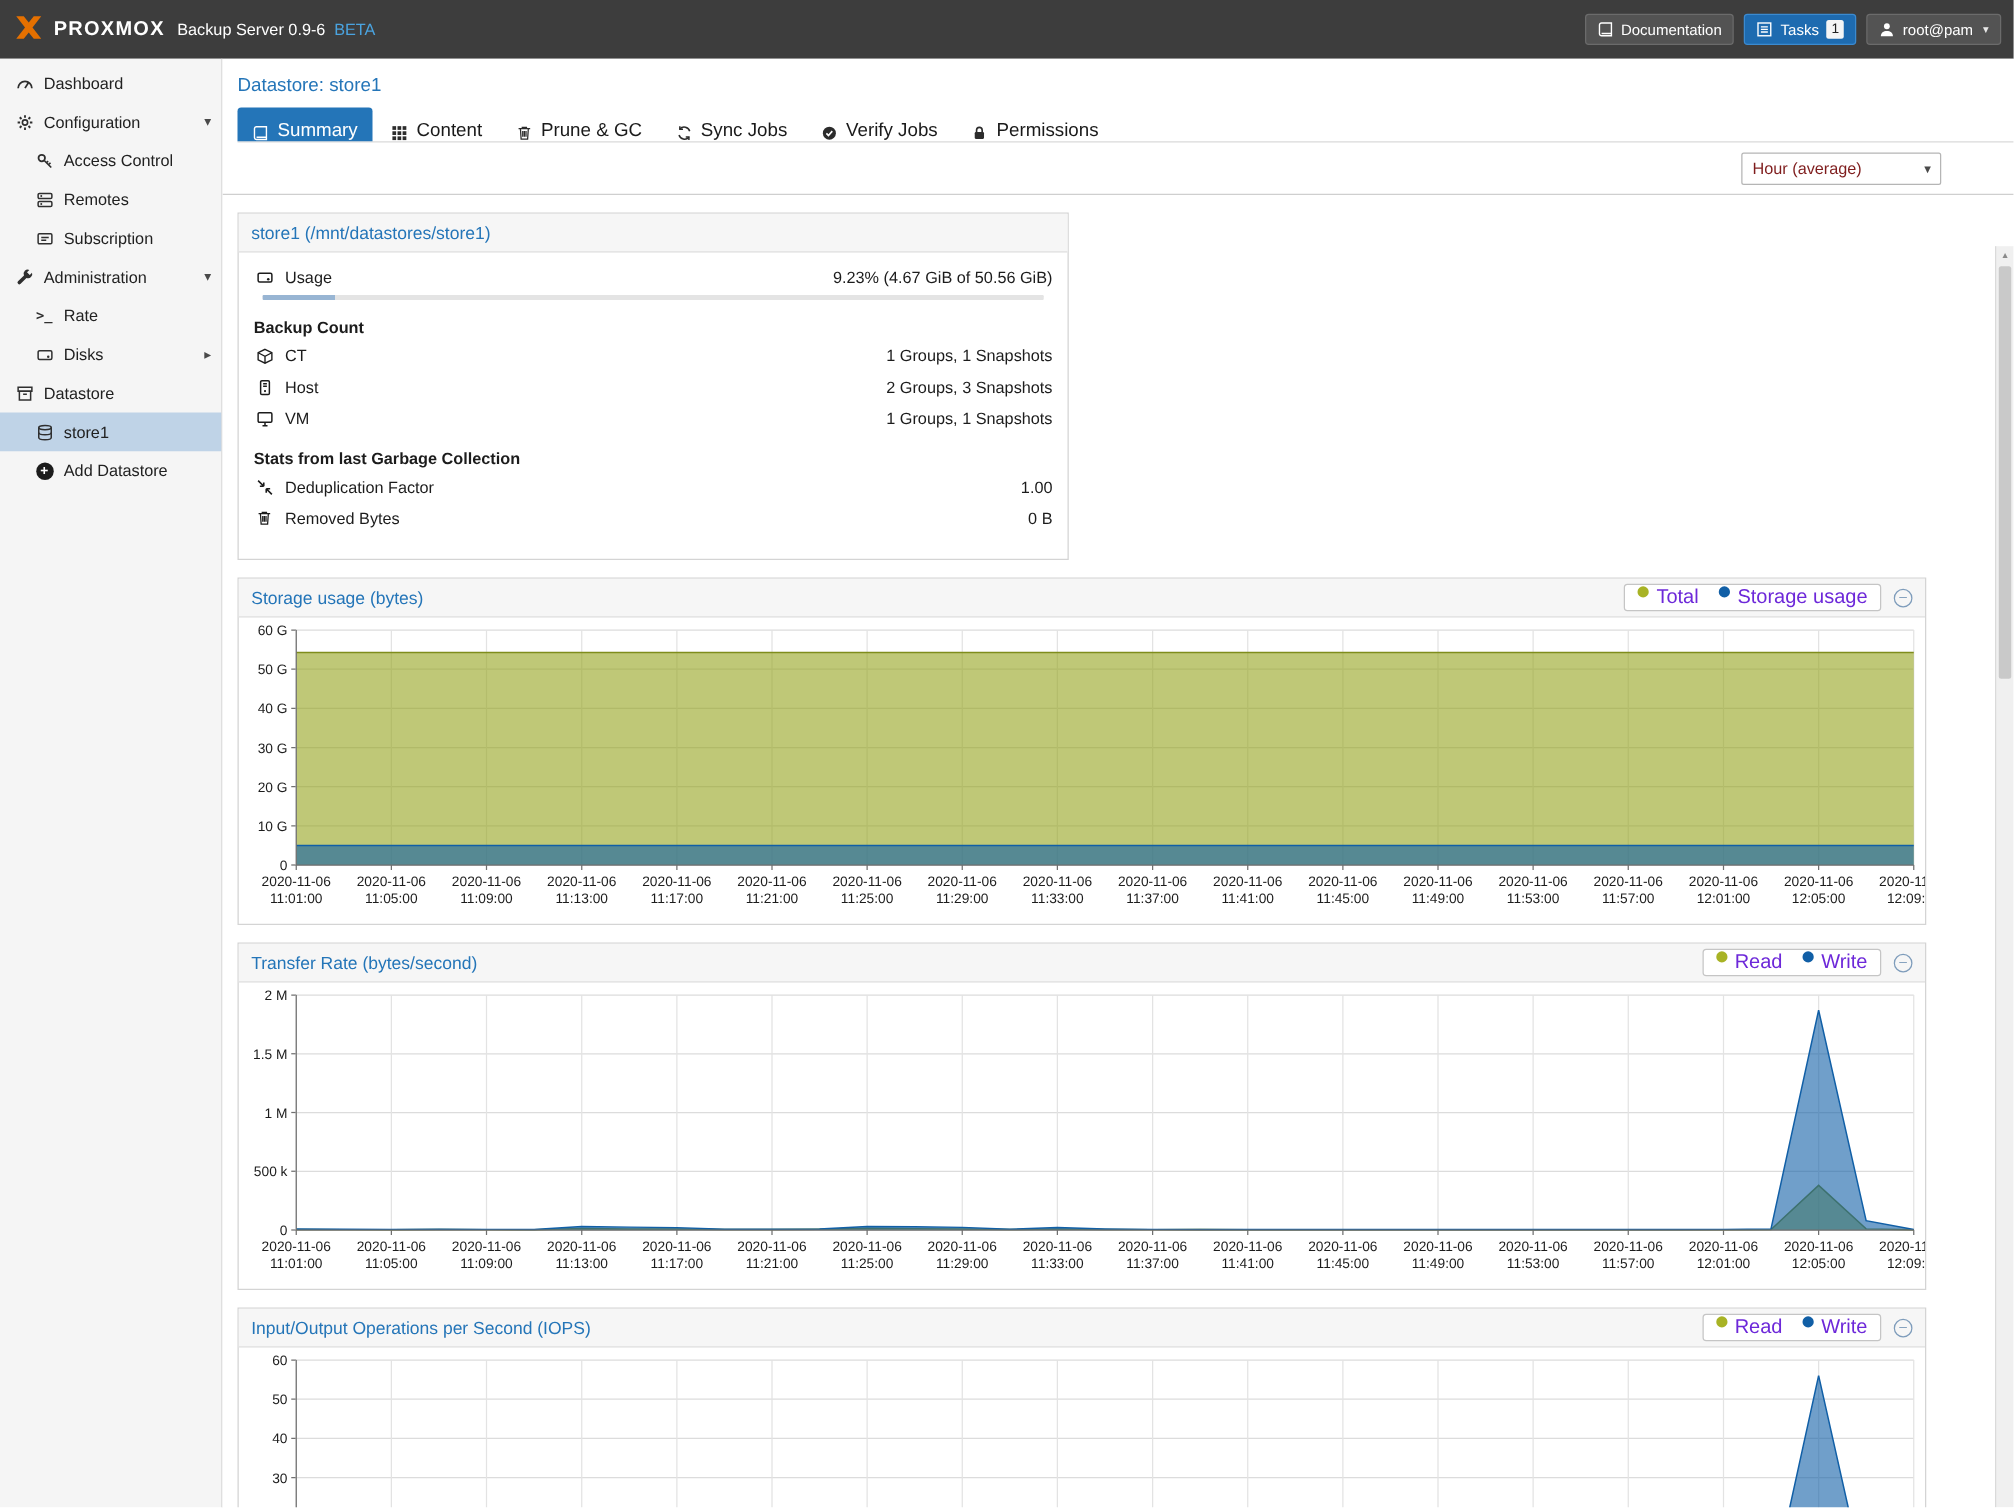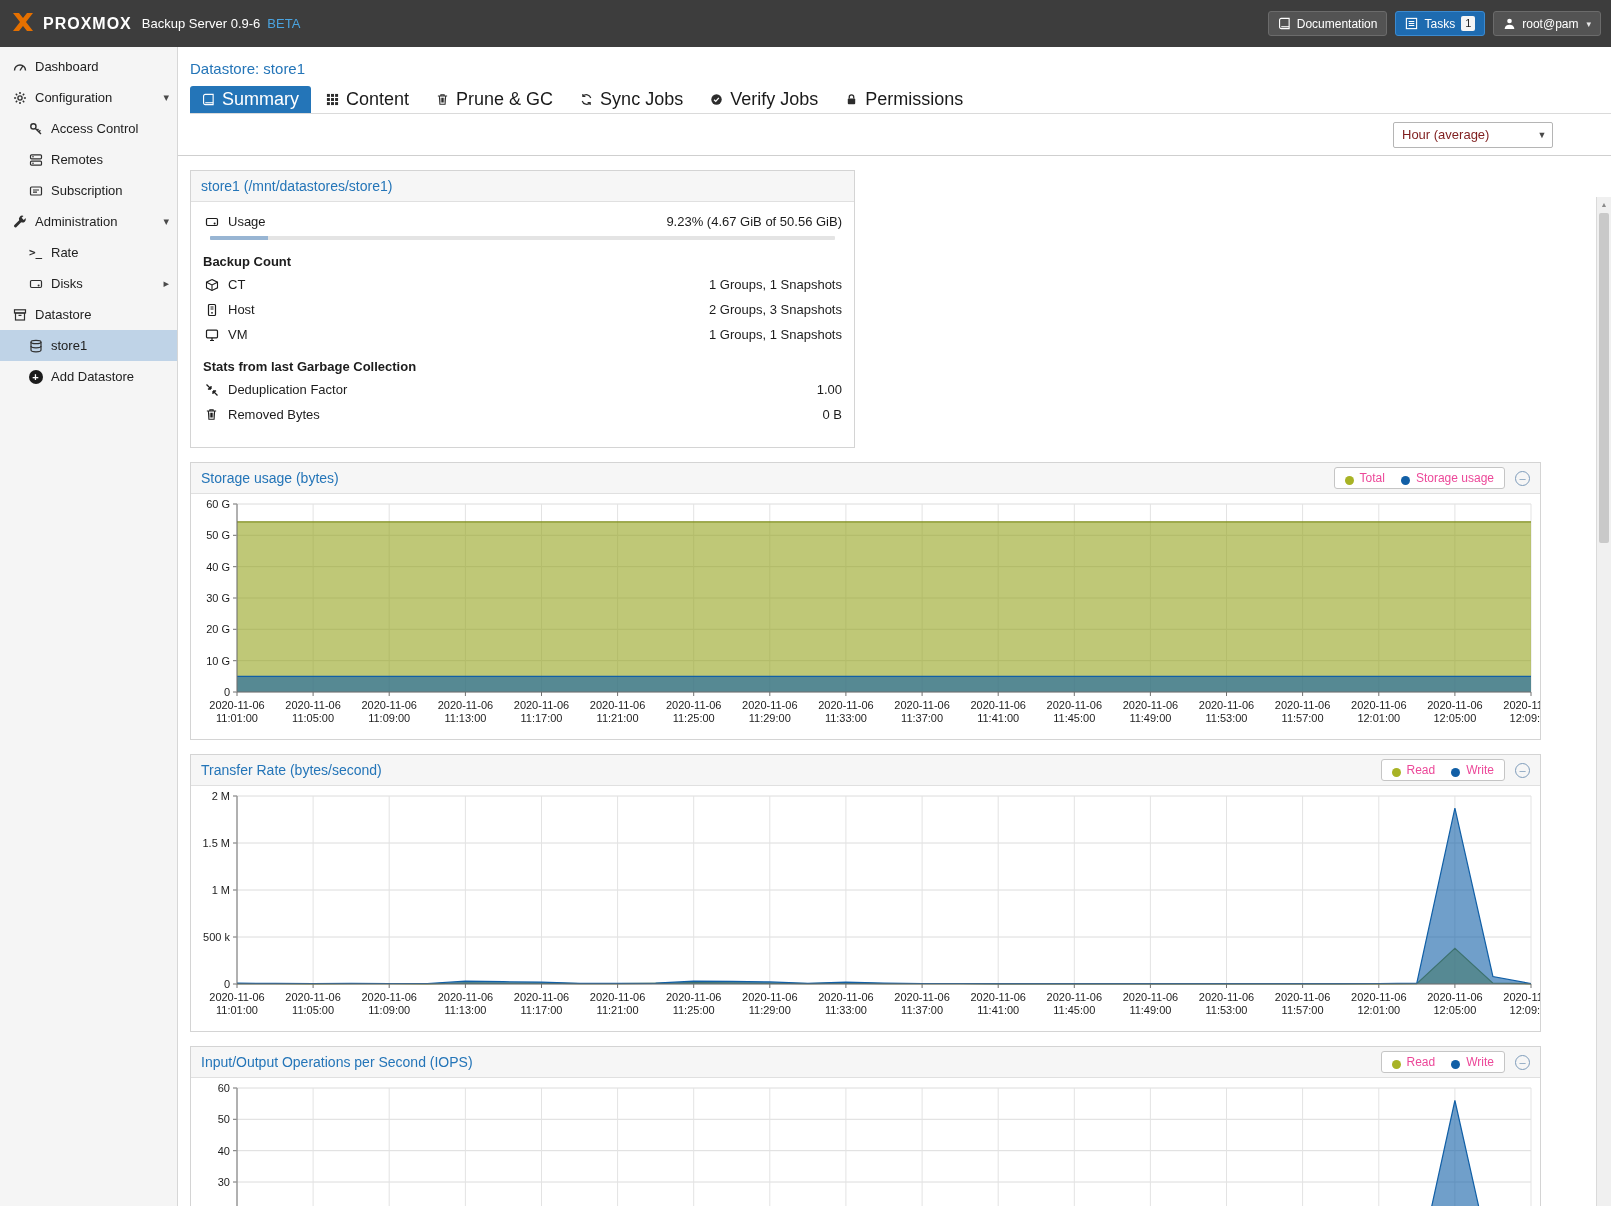--- a/index.html
+++ b/index.html
@@ -30,21 +30,21 @@
   .s-item.selected{background:#bfd3e7}
   .s-icon{width:19px;margin-right:6px;display:flex;justify-content:center;align-items:center;color:#2f2f2f;flex:none}
   .s-icon svg{display:block}
   .s-caret{margin-left:auto;font-size:11px;color:#4a4a4a}
   .shell-glyph{font-family:"DejaVu Sans Mono",monospace;font-weight:bold;font-size:11px}
   .plus-circle{width:14px;height:14px;border-radius:50%;background:#1c1c1c;color:#fff;font-size:11px;line-height:14px;text-align:center;font-weight:bold}
 
   
   .page-title{font-size:15px;color:#2475b8;margin:13px 0 9px 12px}
   .tabbar{display:flex;gap:3px;margin:0 0 0 12px;border-bottom:1px solid #dadada;padding-bottom:0}
-  .tab{display:flex;align-items:center;gap:7px;height:27px;padding:0 12px;font-size:18px;color:#1a1a1a;border-radius:3px 3px 0 0;cursor:pointer}
+  .tab{display:flex;align-items:flex-end;gap:7px;height:27px;padding:0 12px;font-size:15px;color:#1a1a1a;border-radius:3px 3px 0 0;cursor:pointer}
   .tab .ticon{display:flex;align-items:center;color:#2c2c2c}
   .tab.active{background:#2475b8;color:#fff}
   .tab.active .ticon{color:#fff}
   .toolbar{height:42px;display:flex;align-items:center;justify-content:flex-end;padding-right:58px;border-bottom:1px solid #cfcfcf}
   .select{width:160px;height:26px;background:#fff;border:1px solid #b5b5b5;border-radius:2px;display:flex;align-items:center;font-size:13px;cursor:pointer}
   .select .val{flex:1;padding-left:8px;color:#7f1d1d}
   .select .sc{width:20px;text-align:center;font-size:9px;color:#4a4a4a}
 
   
   .scrollarea{padding:14px 70px 14px 12px;display:flex;flex-direction:column;gap:14px}
@@ -65,21 +65,21 @@
   .kv .ricon{width:17px;display:flex;justify-content:center;color:#1c1c1c}
   .kv .val{text-align:right}
   .sect{font-weight:bold;font-size:13px;padding:8px 12px 3px}
   .sect.gc{padding-top:12px}
   .pbar{height:4px;background:#e4e4e4;margin:3px 19px 6px;border-radius:1px;overflow:hidden}
   .pfill{height:100%;background:#98b5d3}
 
   
   .chart-panel{width:100%}
   .legend{margin-left:auto;display:flex;align-items:center;gap:16px;border:1px solid #c5c5c5;border-radius:3px;background:#fff;height:22px;padding:0 10px}
-  .leg-item{display:flex;align-items:flex-end;gap:6px;font-size:12px;color:#ec4899;cursor:pointer}
+  .leg-item{display:flex;align-items:flex-start;gap:6px;font-size:16px;color:#6d28d9;cursor:pointer}
   .dot{width:9px;height:9px;border-radius:50%}
   .collapse{width:15px;height:15px;border:1px solid #7e9cbb;border-radius:50%;color:#7e9cbb;font-size:11px;line-height:13px;text-align:center;margin-left:10px;cursor:pointer}
   .chart-body{padding:2px 0 4px}
   svg.chart text{font-family:"Liberation Sans","DejaVu Sans",sans-serif;font-size:11px;fill:#1c1c1c}
 
   
   .vscroll{position:absolute;top:150px;right:0;bottom:0;width:15px;background:#f0f0f0;border-left:1px solid #dadada}
   .vs-up{height:15px;text-align:center;font-size:7px;color:#8a8a8a;line-height:15px;cursor:pointer}
   .vs-thumb{position:absolute;top:16px;left:2px;right:2px;height:330px;background:#c9c9c9;border-radius:2px;cursor:pointer}
 </style>

